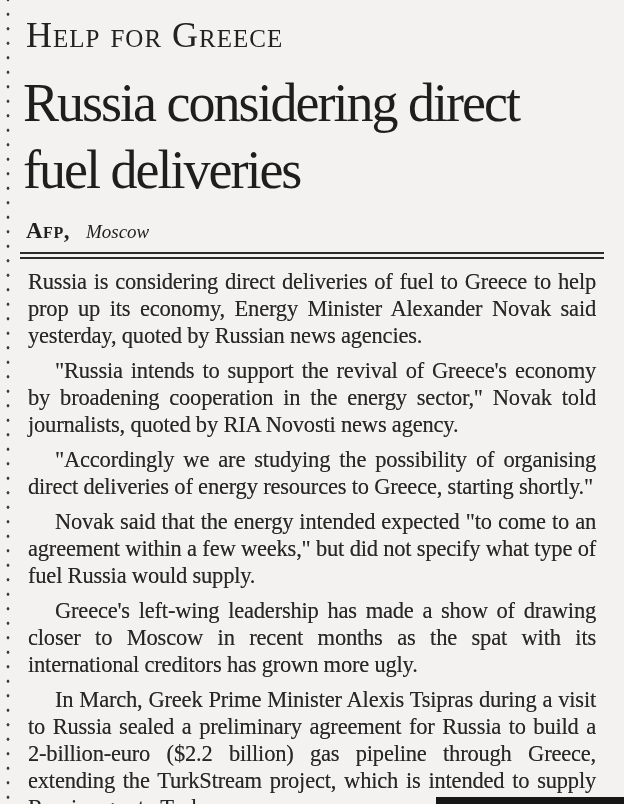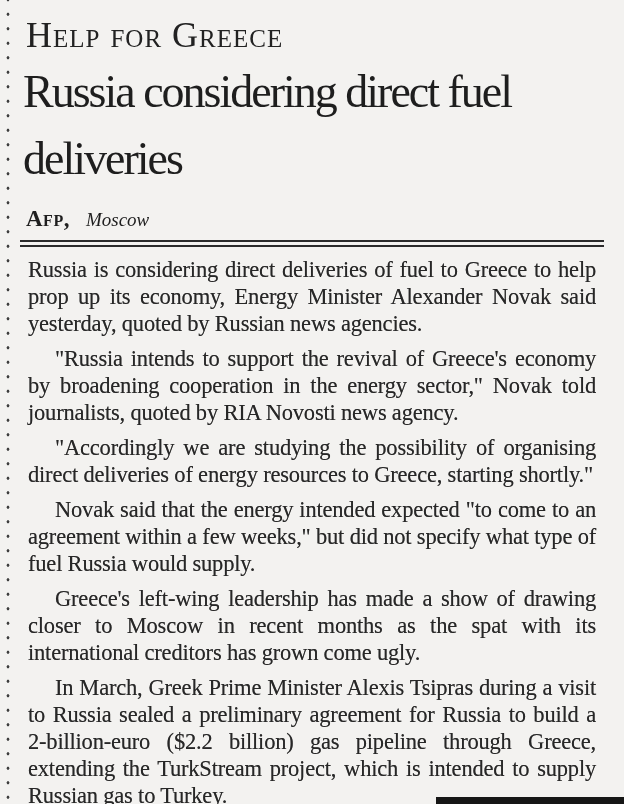--- a/index.html
+++ b/index.html
@@ -34,26 +34,26 @@
   }
   .kicker {
     font-variant: small-caps;
     font-size: 36px;
     line-height: 38px;
     letter-spacing: 1px;
     color: #222;
     margin: 2px 0 0 6px;
   }
   .headline {
-    font-size: 46px;
+    font-size: 54px;
     line-height: 67px;
     letter-spacing: -2px;
     font-weight: 400;
     color: #1e1e1e;
-    margin: 4px 0 0 3px;
+    margin: 16px 0 0 3px;
   }
   .byline {
     margin: 14px 0 0 6px;
     font-size: 23px;
     line-height: 26px;
     color: #1f1f1f;
   }
   .byline .agency {
     font-weight: 700;
     font-variant: small-caps;
@@ -110,19 +110,19 @@
     <span class="agency">Afp,</span><span class="location">Moscow</span>
   </div>
 
   <div class="byline-rule"></div>
 
   <div class="body-copy">
     <p class="first">Russia is considering direct deliveries of fuel to Greece to help prop up its economy, Energy Minister Alexander Novak said yesterday, quoted by Russian news agencies.</p>
     <p>"Russia intends to support the revival of Greece's economy by broadening cooperation in the energy sector," Novak told journalists, quoted by RIA Novosti news agency.</p>
     <p>"Accordingly we are studying the possibility of organising direct deliveries of energy resources to Greece, starting shortly."</p>
     <p>Novak said that the energy intended expected "to come to an agreement within a few weeks," but did not specify what type of fuel Russia would supply.</p>
-    <p>Greece's left-wing leadership has made a show of drawing closer to Moscow in recent months as the spat with its international creditors has grown come ugly.</p>
+    <p>Greece's left-wing leadership has made a show of drawing closer to Moscow in recent months as the spat with its international creditors has grown more ugly.</p>
     <p>In March, Greek Prime Minister Alexis Tsipras during a visit to Russia sealed a preliminary agreement for Russia to build a 2-billion-euro ($2.2 billion) gas pipeline through Greece, extending the TurkStream project, which is intended to supply Russian gas to Turkey.</p>
   </div>
 
 </div>
 
 <div class="scan-bar"></div>
 
 </body></html>

